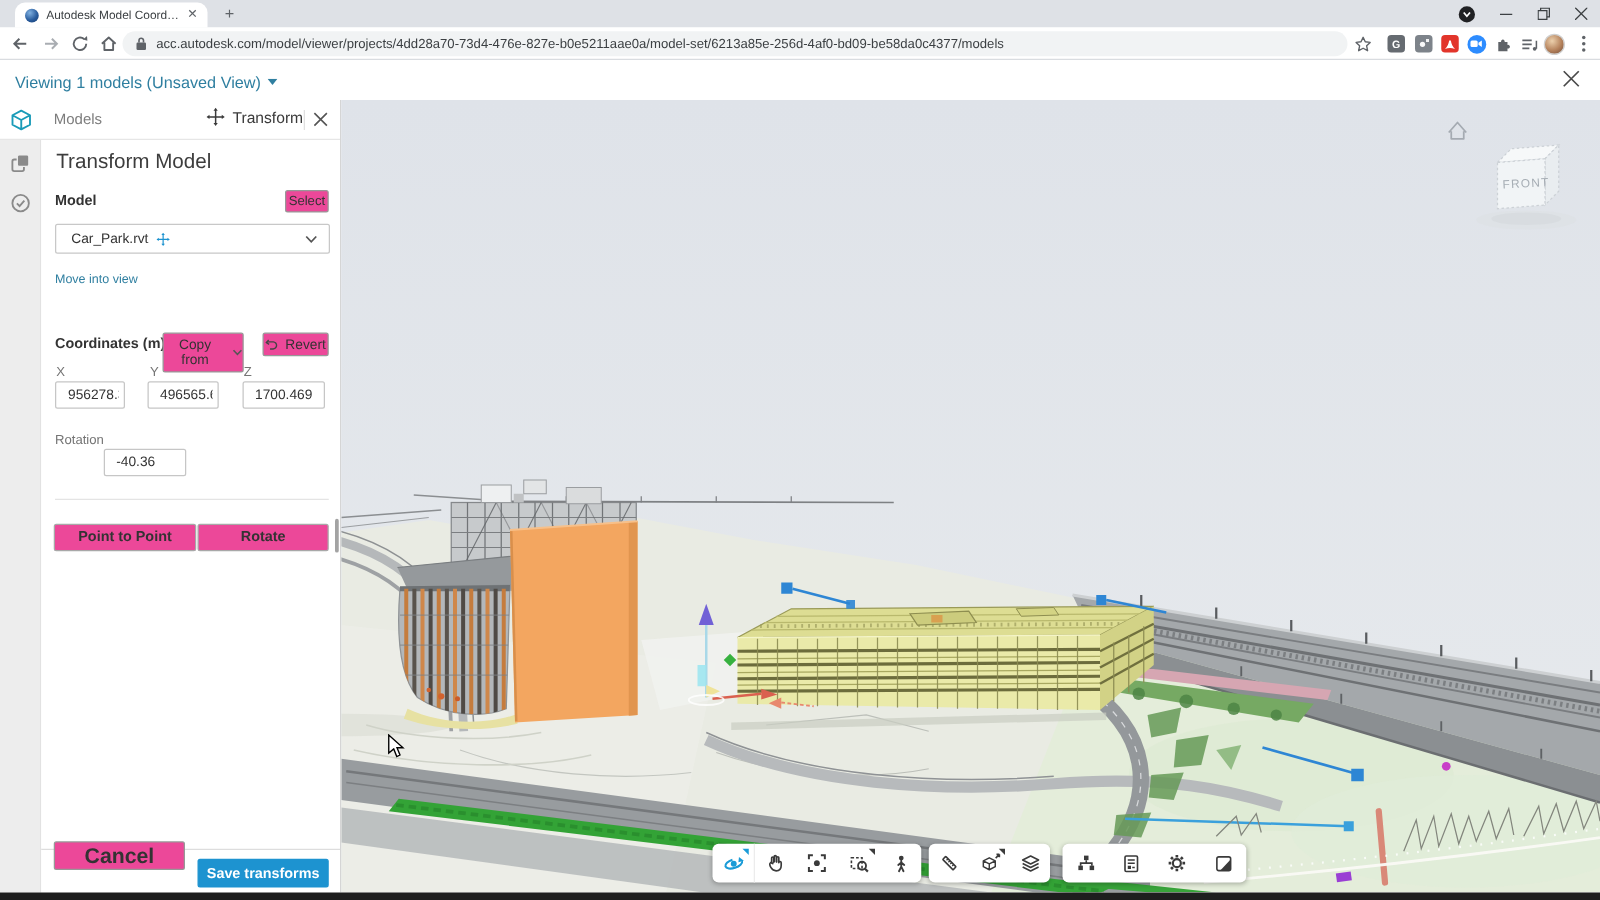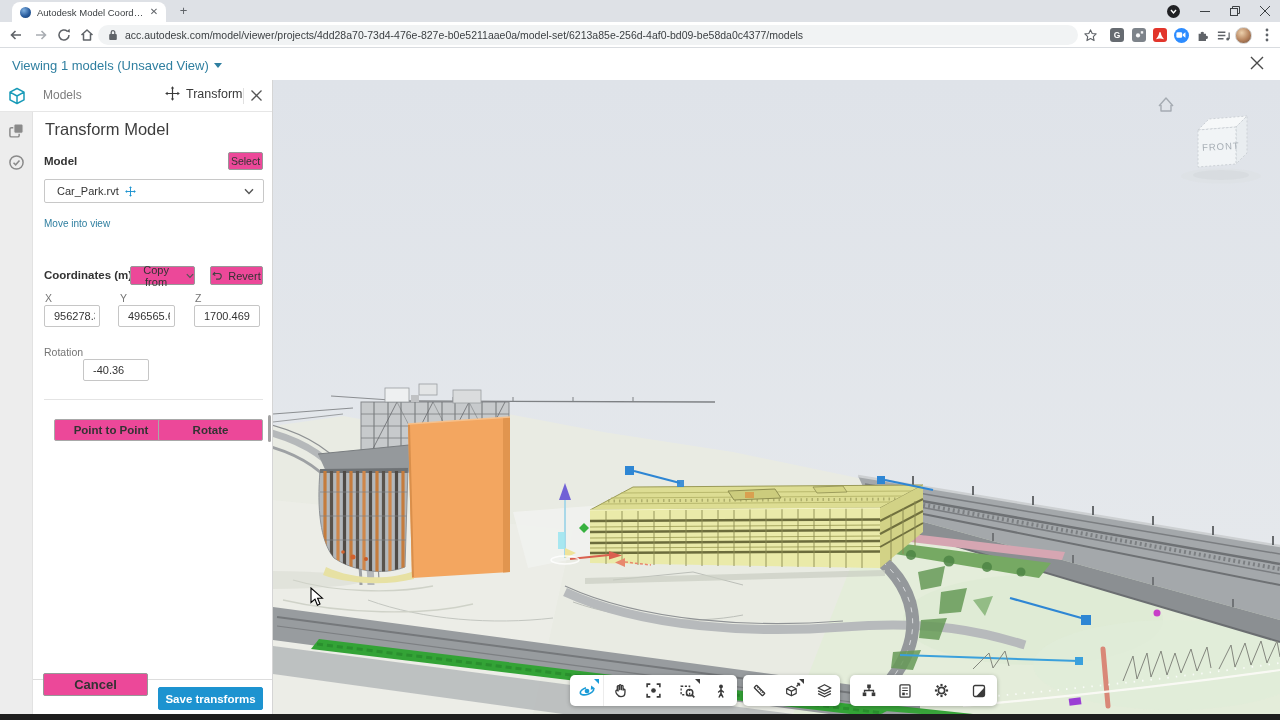--- a/index.html
+++ b/index.html
@@ -46,31 +46,31 @@
   .p-title { left:45px; top:120px; font-size:16.5px; color:#3d3d3d; }
   .lbl-b { font-size:11.5px; font-weight:bold; color:#333; }
   .lbl-g { font-size:10.5px; color:#757575; }
   .btn { background:#ec4899; border:1px solid #989898; border-radius:2px; color:#333; font-size:11px; text-align:center; display:flex; align-items:center; justify-content:center; gap:5px; font-family:inherit; }
   .model-lbl { left:44px; top:155px; }
   .select-btn { left:228px; top:152px; width:35px; height:18px; font-size:10.5px; }
   .dropdown { left:44px; top:179px; width:220px; height:24px; border:1px solid #c8c8c8; border-radius:2px; background:#fff; display:flex; align-items:center; padding:0 9px 0 12px; }
   .dd-text { font-size:11px; color:#333; }
   .move-link { left:44px; top:218px; font-size:10px; color:#2f7fa0;text-align:center; }
   .coords-lbl { left:44px; top:269px; }
-  .copyfrom-btn { left:130px; top:266px; width:65px; height:19px; }
+  .copyfrom-btn { left:130px; top:266px; width:65px; height:32px; }
   .revert-btn { left:210px; top:266px; width:53px; height:19px; }
   .axis-lbl { top:292px; }
   .field { position:absolute; top:305px; height:22px; border:1px solid #c6c6c6; border-radius:2px; font-size:11px; color:#333; padding:0 4px 0 9px; font-family:inherit; background:#fff; }
   .rot-lbl { left:44px; top:346px; }
   .rot-field { left:44px; top:359px; width:66px; }
   .divider { left:44px; top:399px; width:219px; height:1px; background:#e4e4e4; }
   .act-btn { height:22px; font-weight:bold; font-size:11.5px; border-color:#a8a8a8; }
   .scroll-thumb { left:268px; top:415px; width:3px; height:27px; background:#a3a3a3; border-radius:2px; }
   .panel-footer { left:33px; top:679px; width:239px; height:35px; background:#fff; border-top:1px solid #ddd; }
-  .cancel-btn { left:43px; top:673px; width:105px; height:23px; font-size:13px; font-weight:bold; }
+  .cancel-btn { left:43px; top:673px; width:105px; height:23px; font-size:17px; font-weight:bold; }
   .save-btn { left:158px; top:687px; width:105px; height:23px; background:#1d93d0; border:1px solid #1d93d0; border-radius:2px; color:#fff; font-size:11.5px; font-weight:bold; display:flex; align-items:center; justify-content:center; font-family:inherit; }
 
   
   .viewer { left:273px; top:80px; width:1007px; height:634px; overflow:hidden; background:#e2e5ea; }
   .vtb { position:absolute; top:595px; height:31px; background:#fff; border-radius:5px; box-shadow:0 1px 4px rgba(0,0,0,.28); display:flex; }
   .tbtn { position:relative; height:31px; display:flex; align-items:center; justify-content:center; }
   .badge { position:absolute; top:4px; right:4px; width:0; height:0; border-top:5px solid #3c3c3c; border-left:5px solid transparent; }
   .badge.teal { border-top-color:#1a9bd7; }
   .bottom-strip { left:0; top:714px; width:1280px; height:6px; background:#1e1e1e; }
   .cursor { left:310px; top:587px; width:14px; height:20px; }
@@ -286,21 +286,21 @@
 <div class="abs lbl-g axis-lbl" style="left:120px;">Y</div>
 <div class="abs lbl-g axis-lbl" style="left:195px;">Z</div>
 <input class="field" style="left: 44px; width: 56px;" value="956278.3">
 <input class="field" style="left: 118px; width: 57px;" value="496565.6">
 <input class="field" style="left: 194px; width: 66px;" value="1700.469">
 
 <div class="abs lbl-g rot-lbl">Rotation</div>
 <input class="field rot-field" style="top: 359px; margin-left: 39px;" value="-40.36">
 
 <div class="abs divider"></div>
-<button class="abs btn act-btn" style="left:54px; top:419px; width:114px;">Point to Point</button>
+<button class="abs btn act-btn" style="left:43px; top:419px; width:114px;">Point to Point</button>
 <button class="abs btn act-btn" style="left:158px; top:419px; width:105px;">Rotate</button>
 <div class="abs scroll-thumb"></div>
 
 <div class="abs panel-footer"></div>
 <button class="abs btn cancel-btn">Cancel</button>
 <button class="abs save-btn">Save transforms</button>
 <div class="abs panel-edge"></div>
 
 <div class="abs viewer">
   <svg width="1007" height="634" viewBox="0 0 1007 634">

